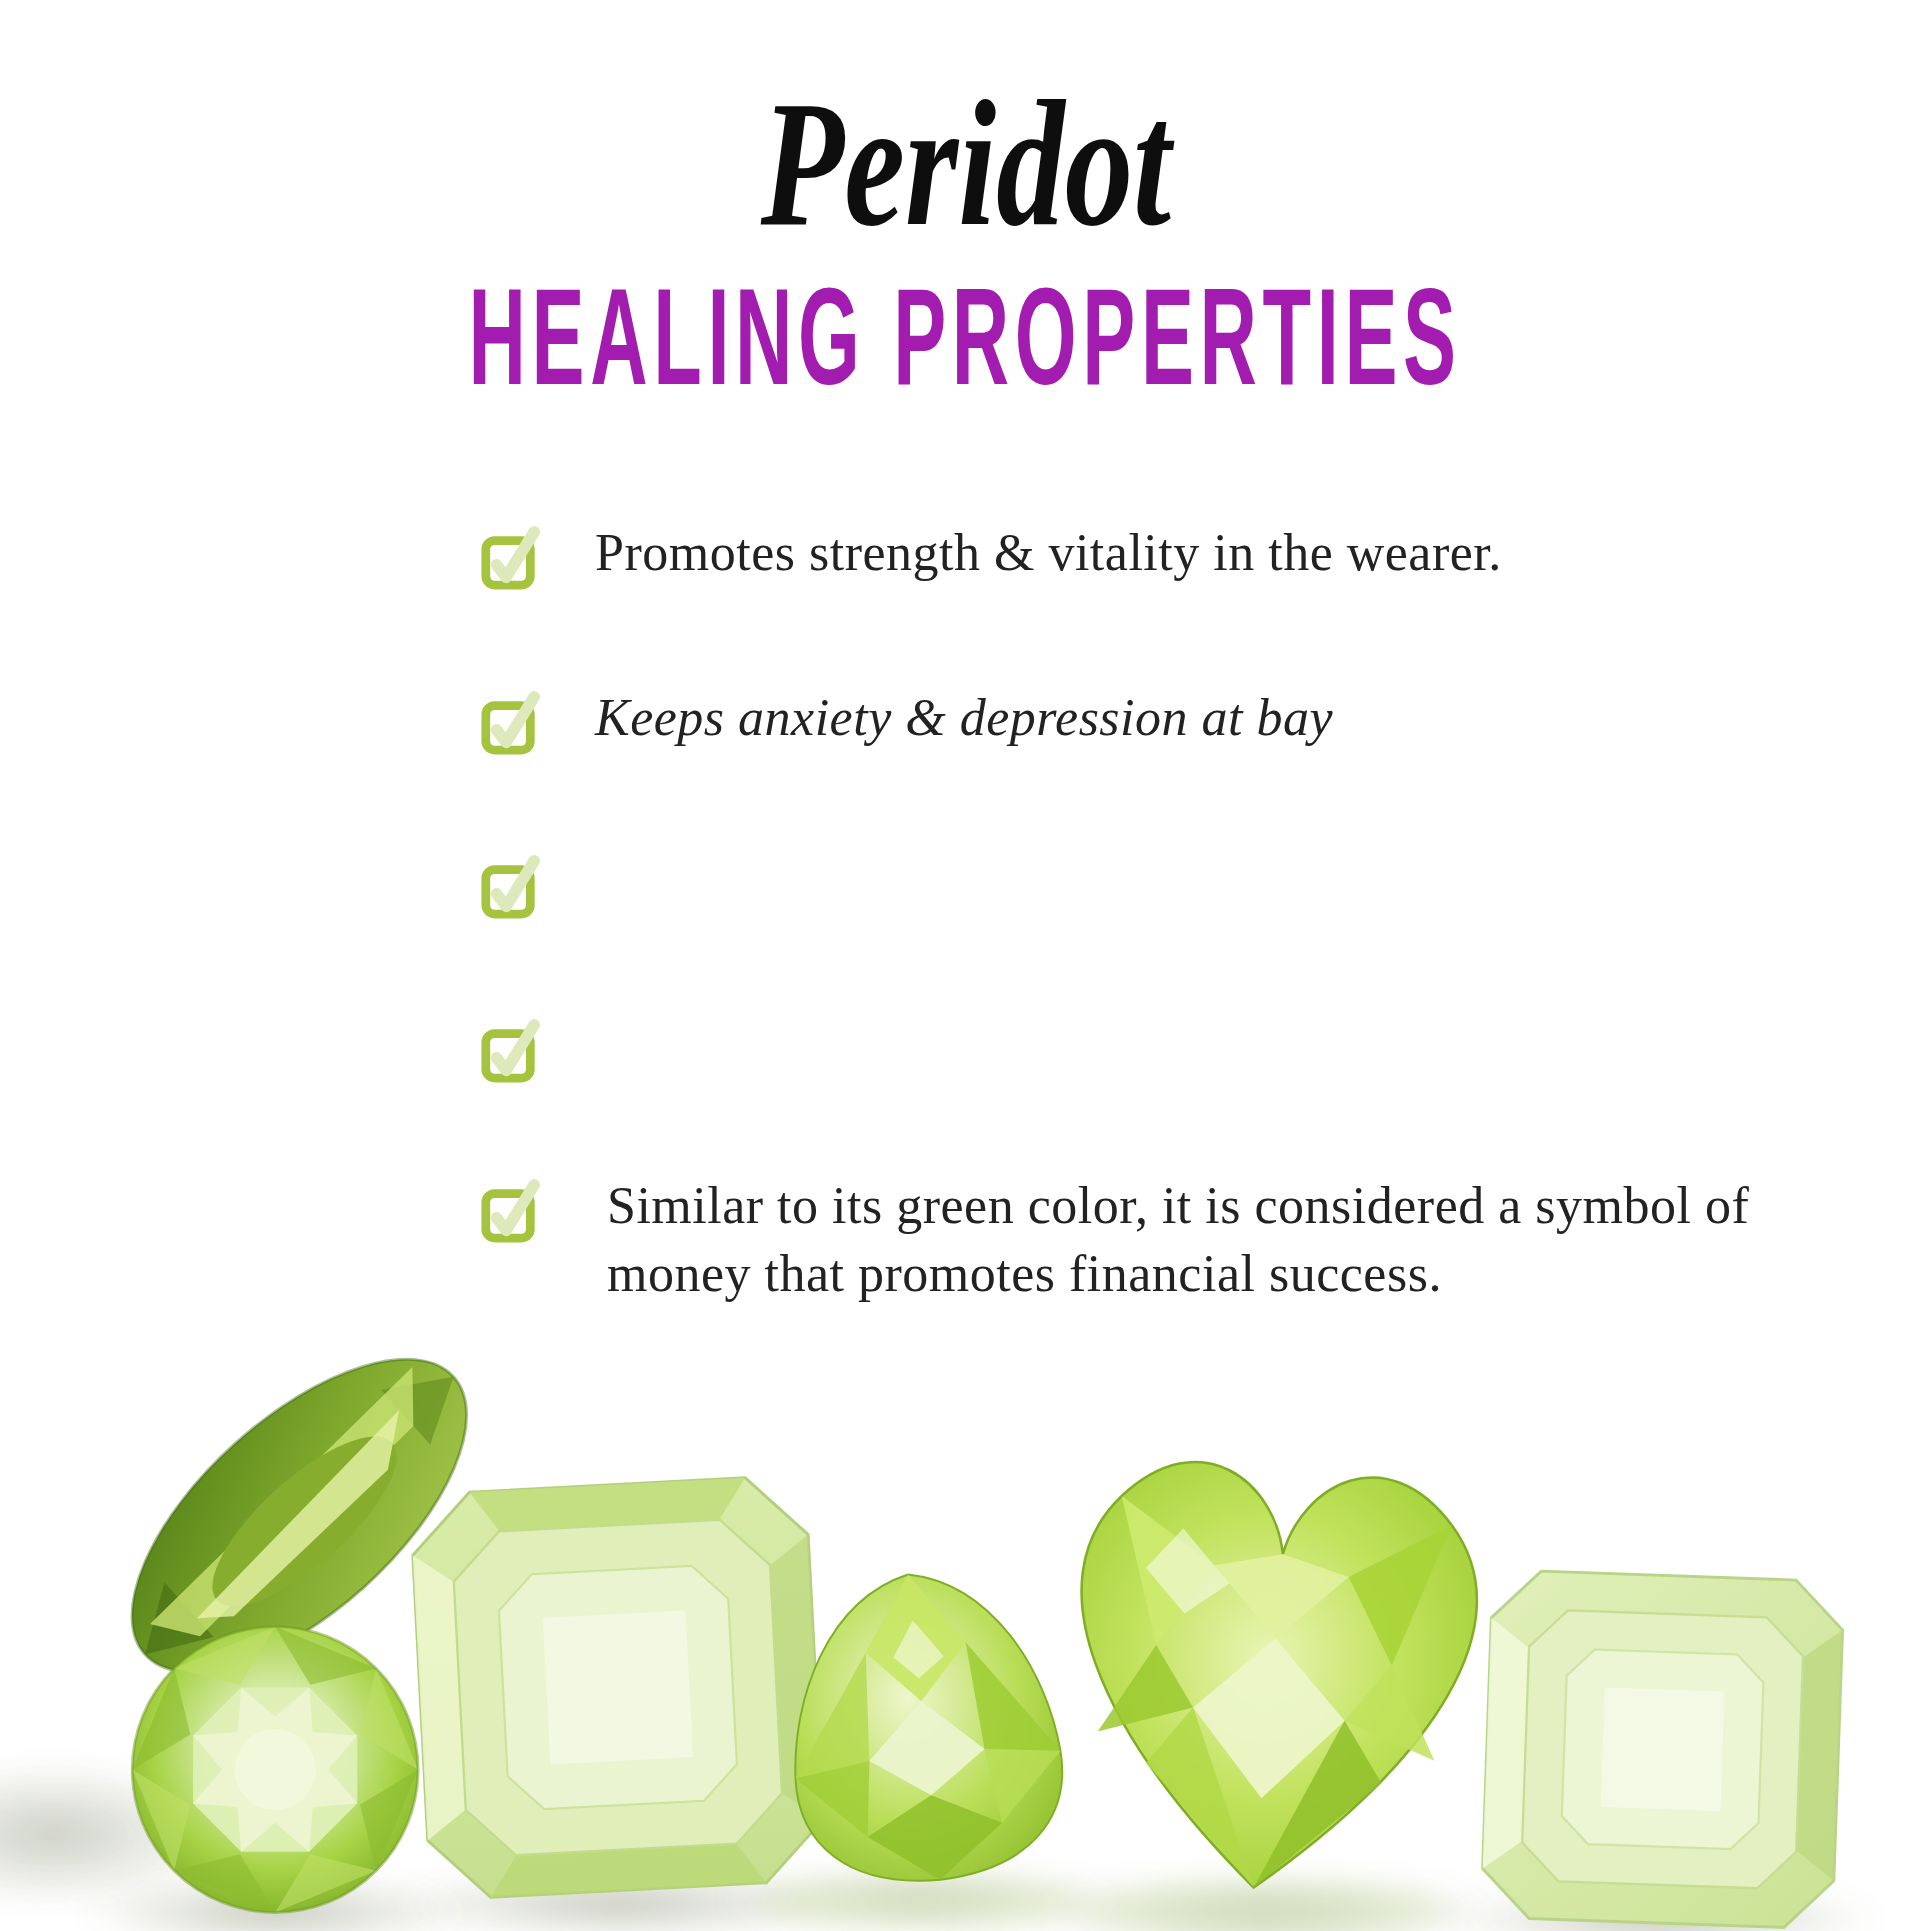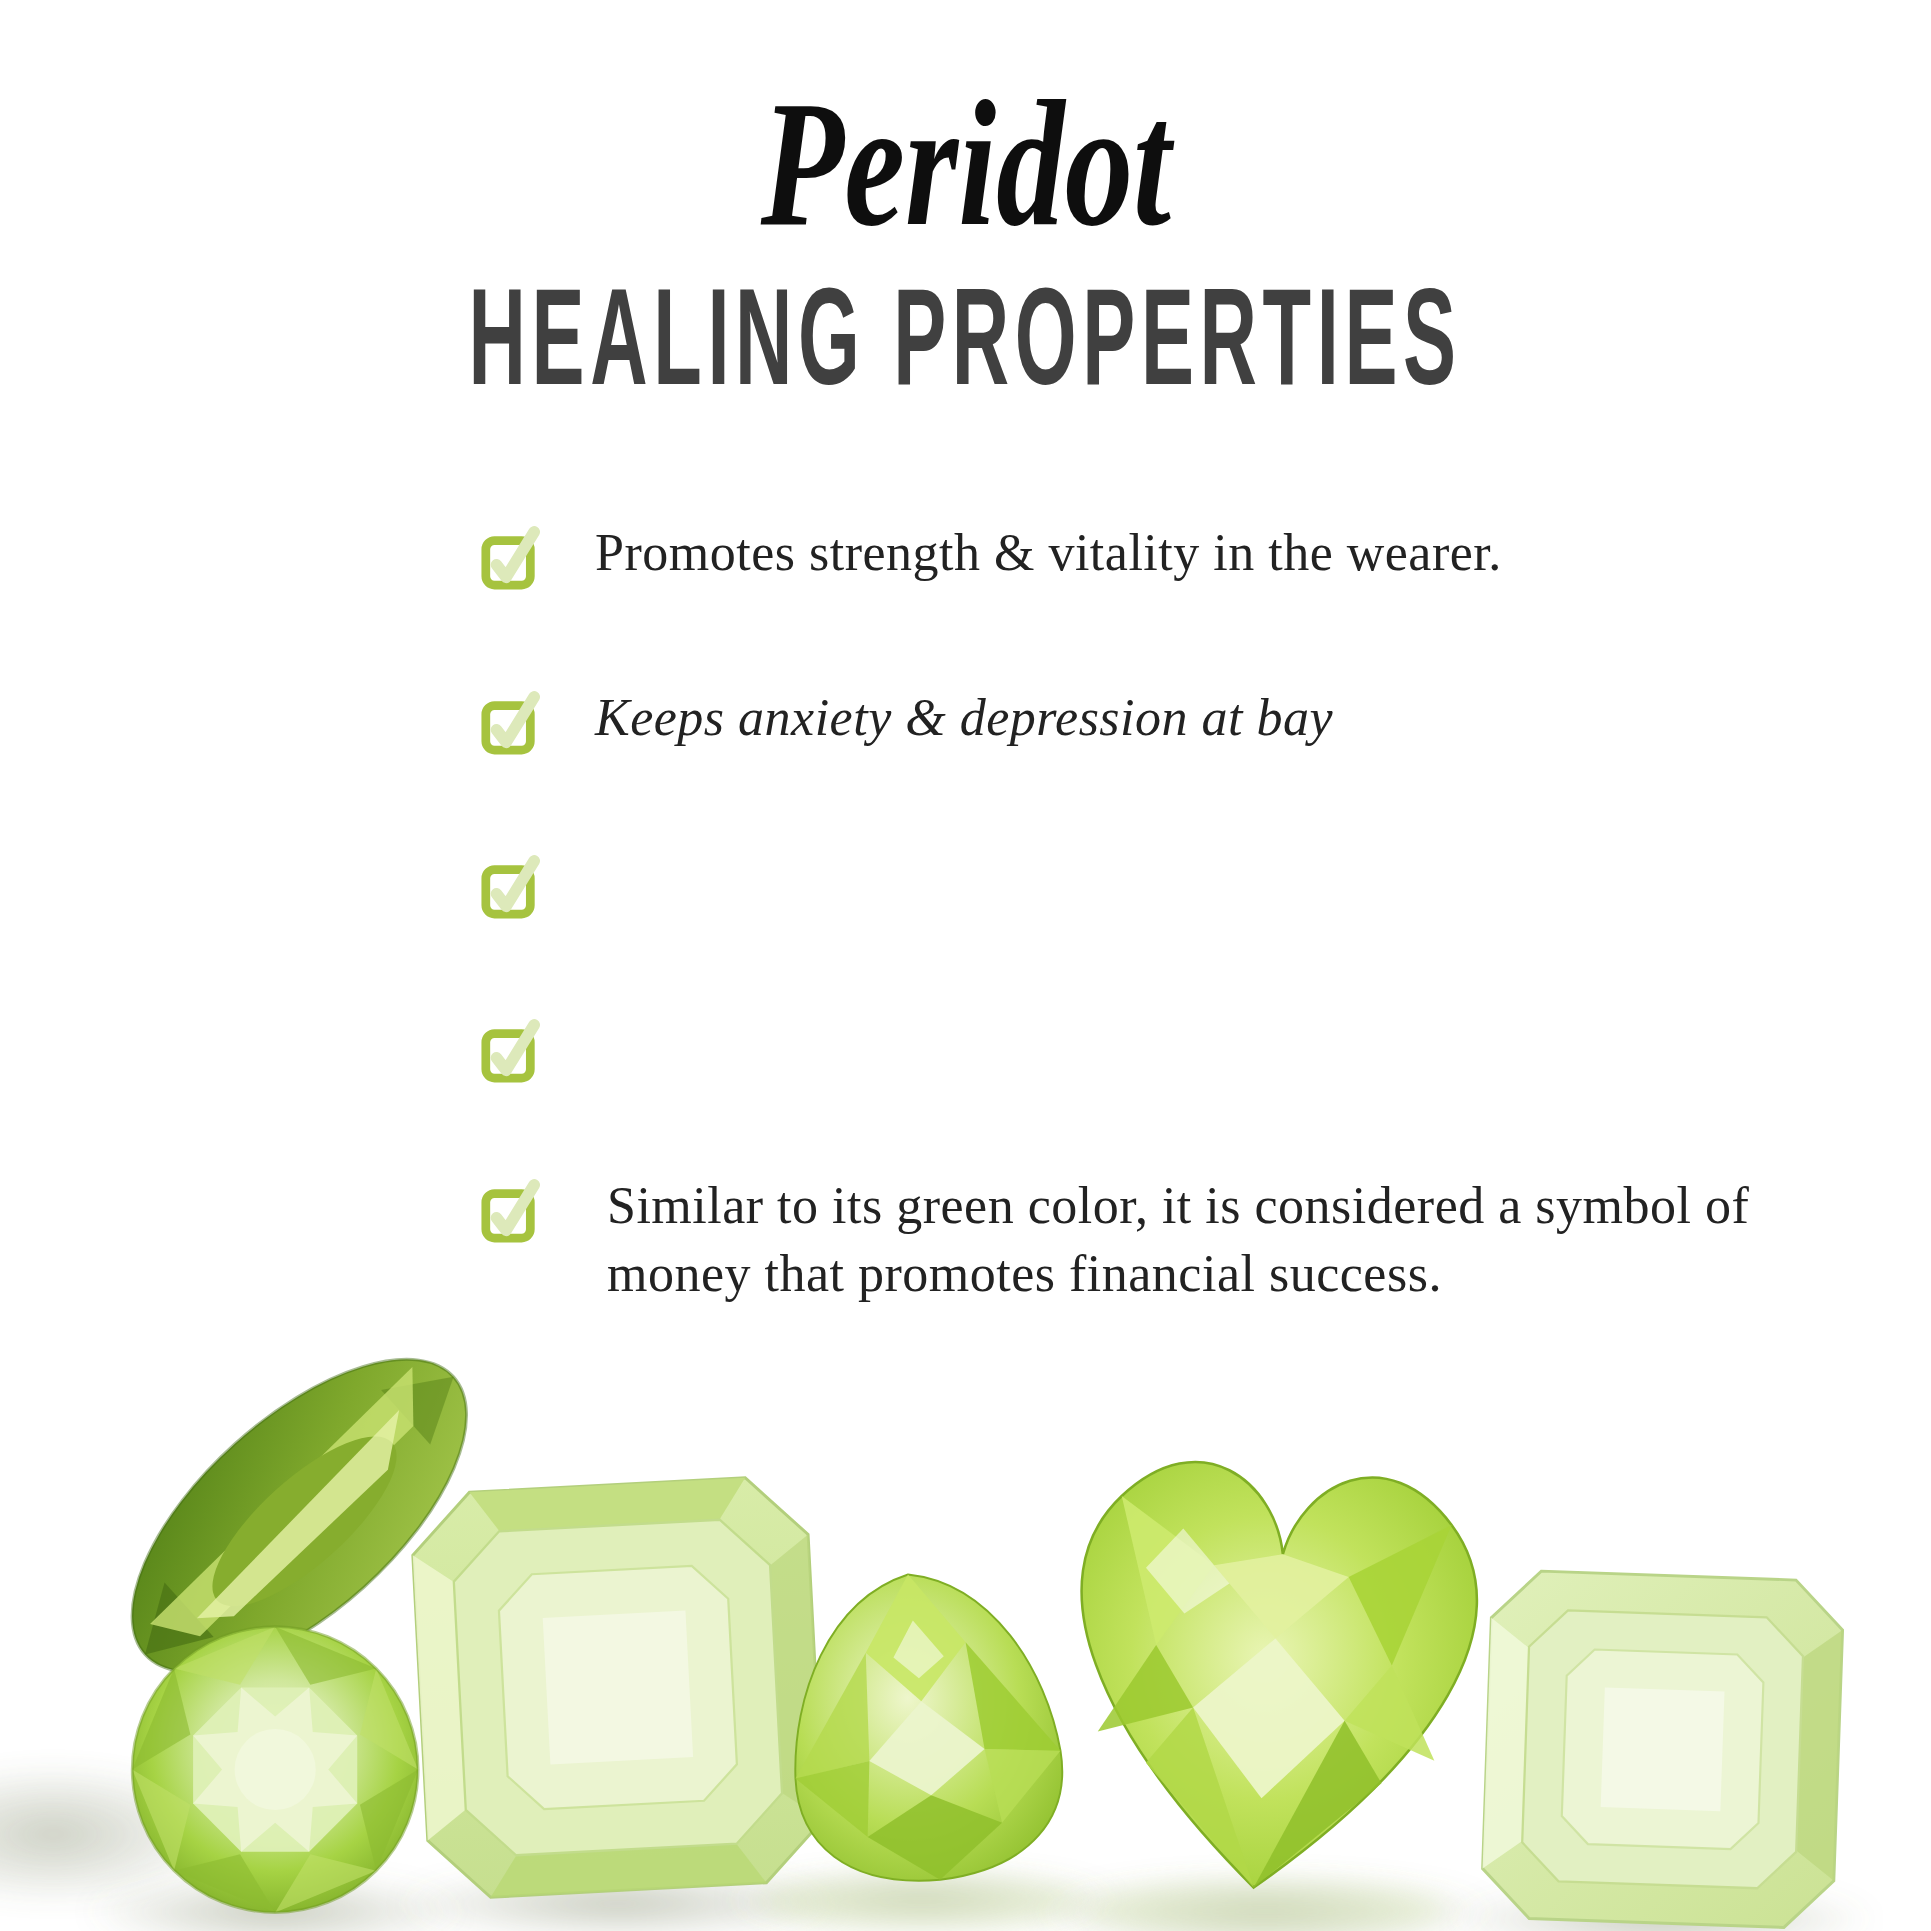--- a/index.html
+++ b/index.html
@@ -9,21 +9,21 @@
   }
   .page-title{
     position:absolute;top:60px;left:0;width:1931px;text-align:center;
     font-style:italic;font-weight:bold;font-size:180px;line-height:1.15;
     color:#0e0e0e;white-space:nowrap;
   }
   .page-title .squeeze{display:inline-block;transform:scaleX(.76);transform-origin:center;}
   .page-subtitle{
     position:absolute;top:268px;left:0;width:1931px;text-align:center;
     font-family:"Liberation Sans", sans-serif;font-weight:bold;font-size:137px;line-height:1;
-    letter-spacing:9.7px;color:#404040;white-space:nowrap;
+    letter-spacing:9.7px;color:#a21caf;white-space:nowrap;
   }
   .page-subtitle .squeeze{display:inline-block;transform:scaleX(.58);transform-origin:center;}
   .checklist{position:absolute;left:480px;top:0;width:1371px;}
   .check-row{position:absolute;left:0;display:flex;align-items:flex-start;}
   .row-0{top:519px;}
   .row-1{top:684px;font-style:italic;}
   .row-2{top:848px;}
   .row-3{top:1012px;}
   .row-4{top:1172px;gap:12px;}
   .check-icon{flex:0 0 auto;width:60px;height:64px;margin-top:5.8px;overflow:visible;}

